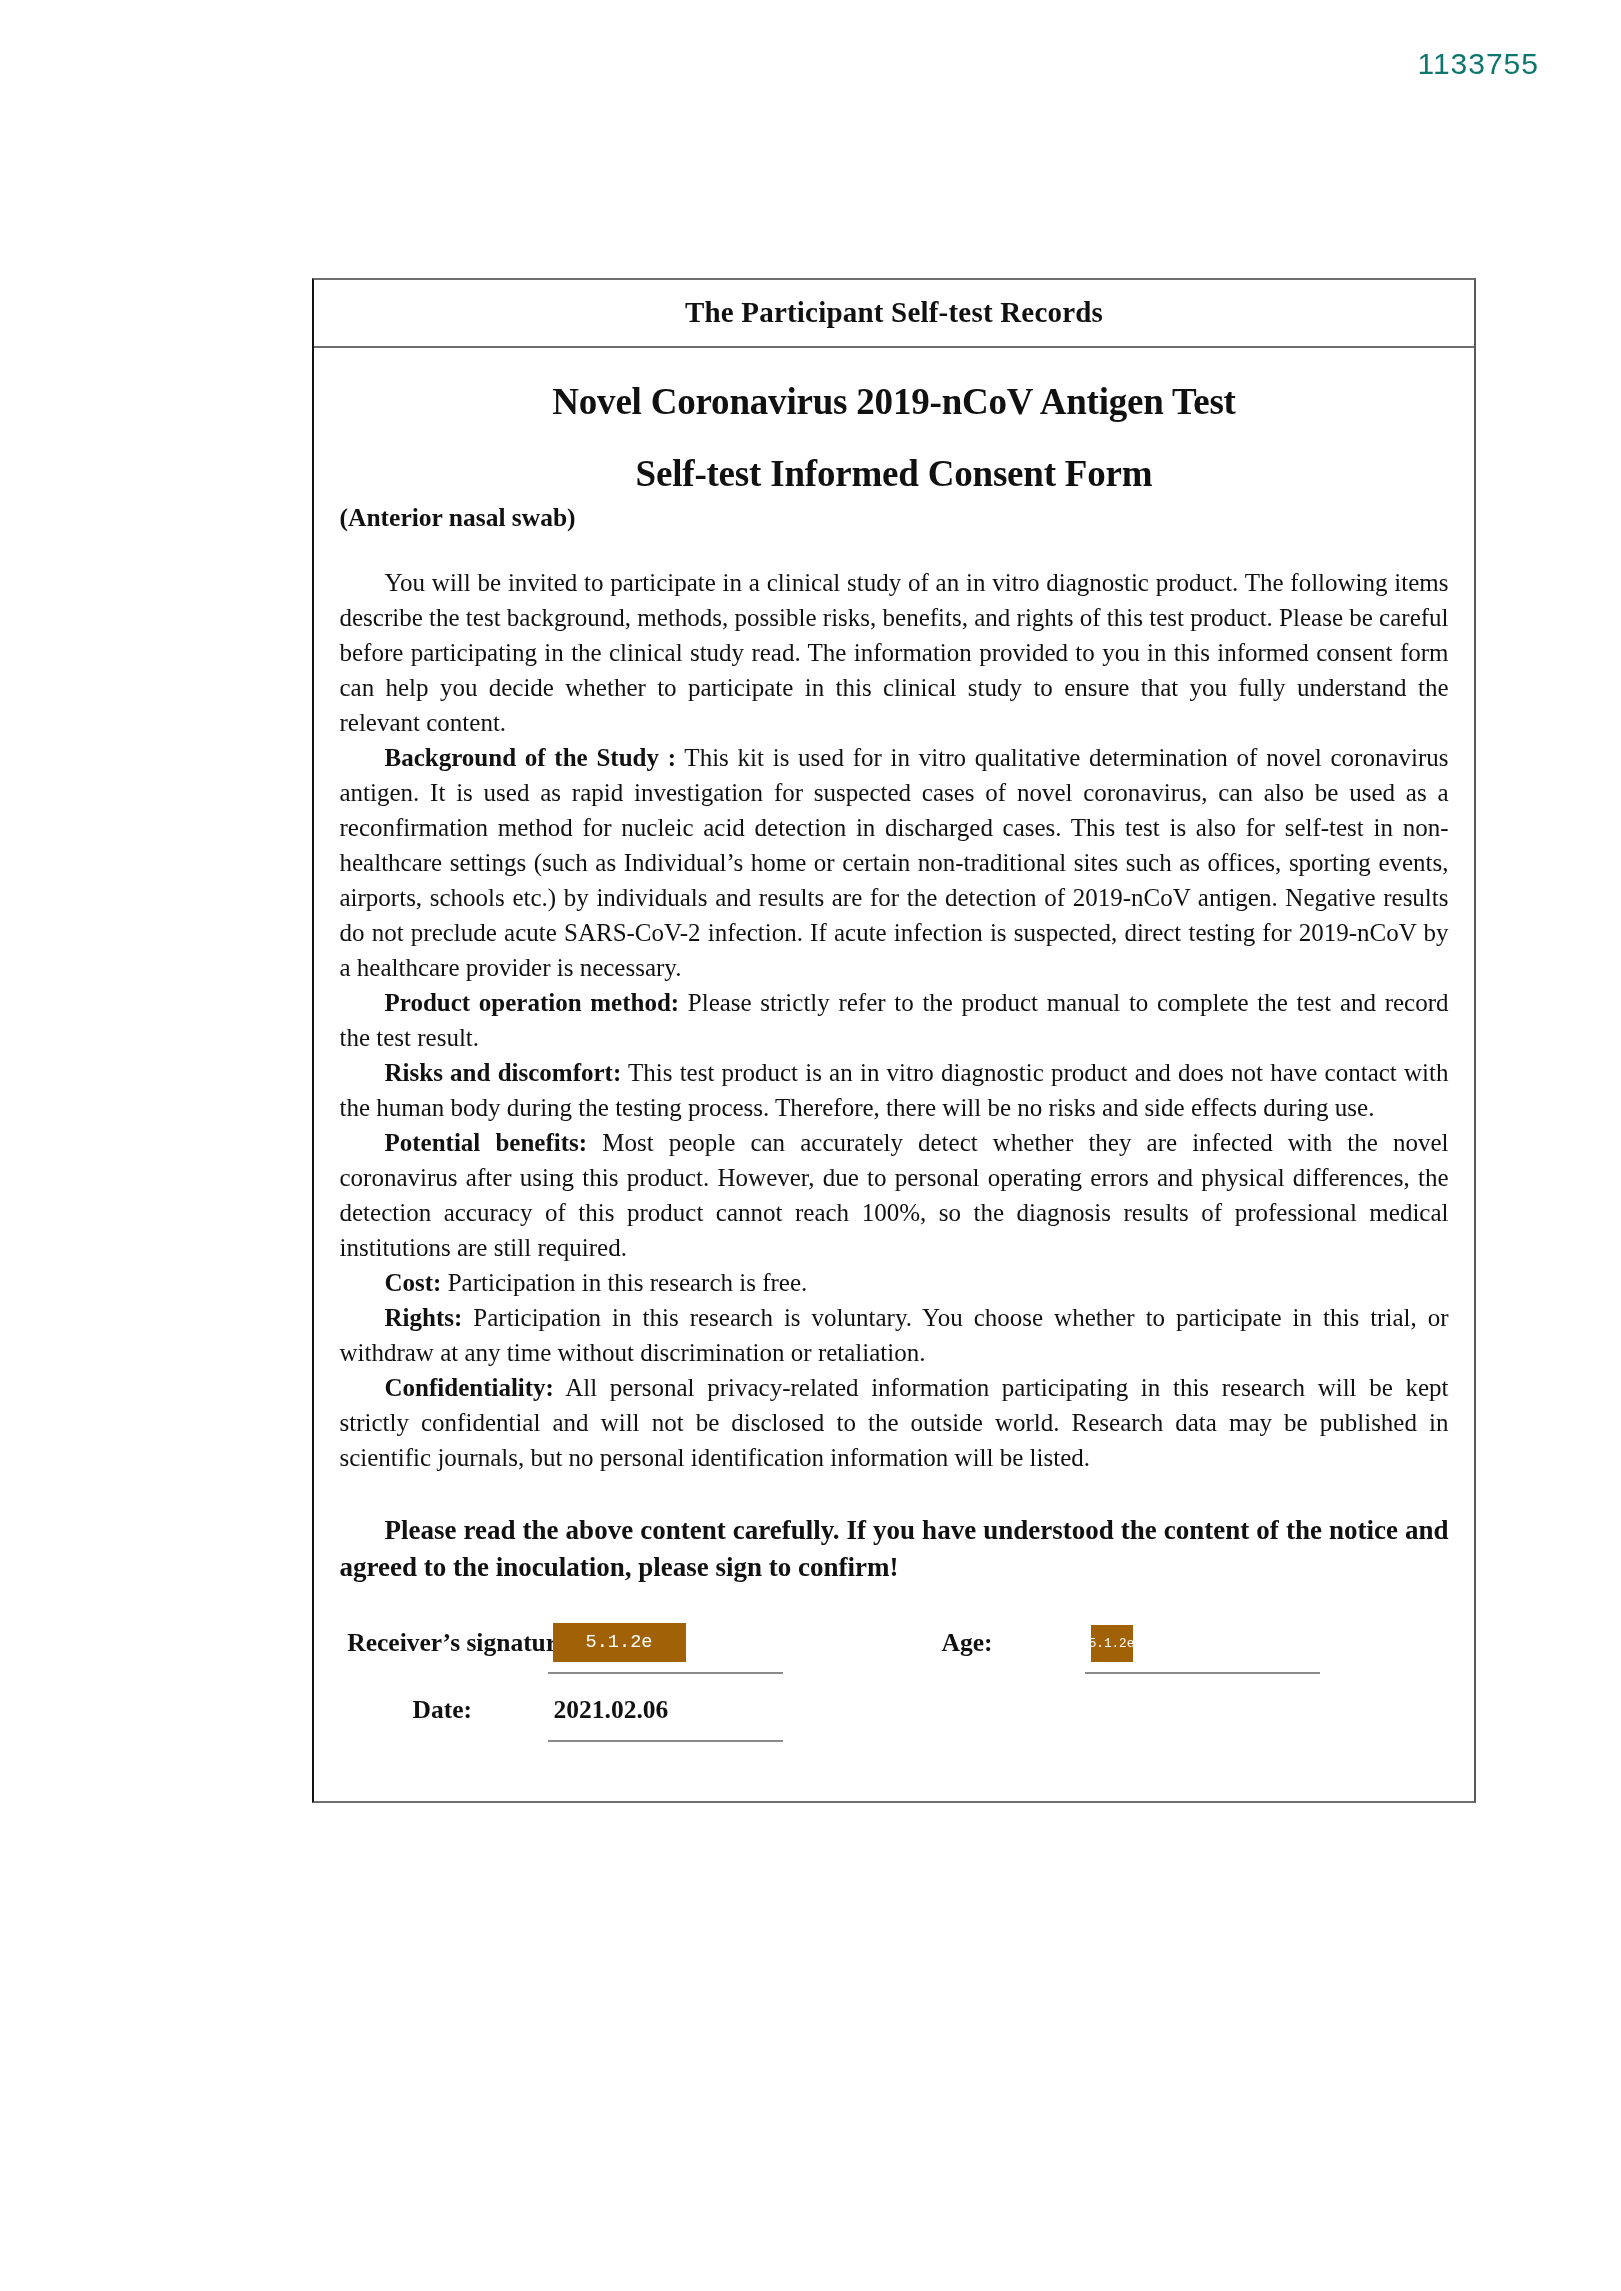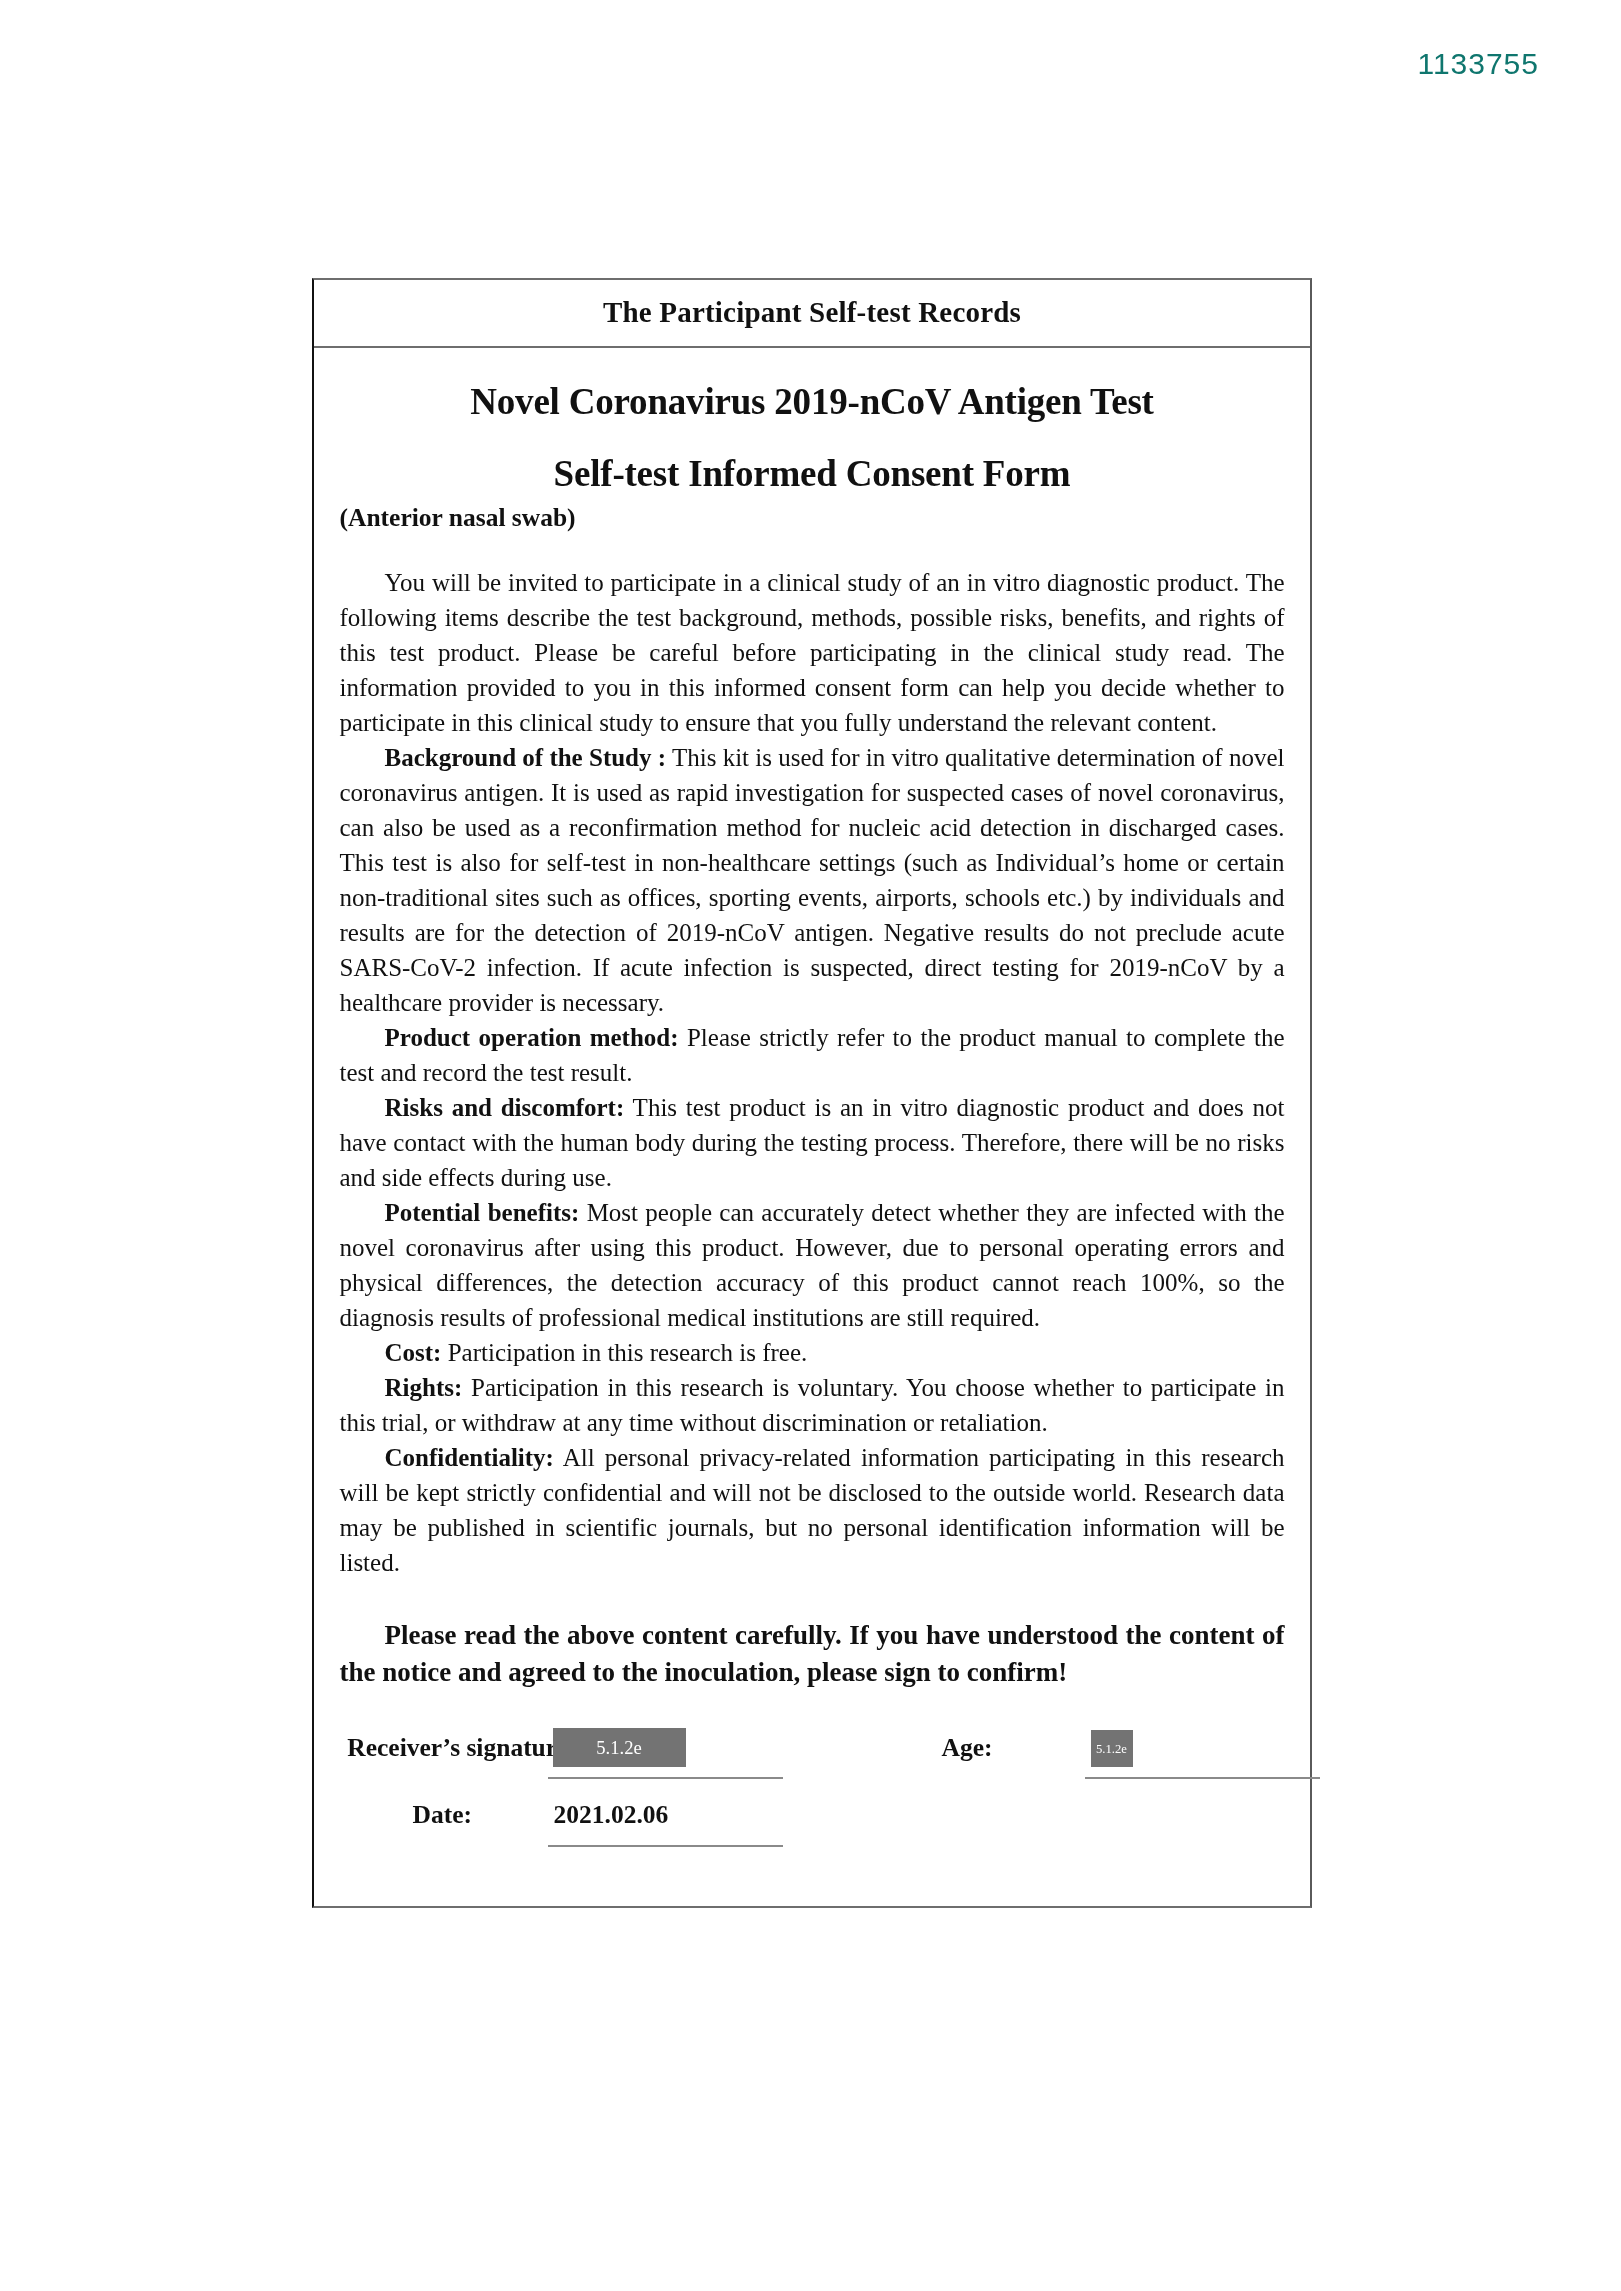--- a/index.html
+++ b/index.html
@@ -26,21 +26,21 @@
     letter-spacing: 1px;
     color: #0f766e;
     margin-left: 37px;
   }
 
   
   #form-container {
     position: absolute;
     left: 312px;
     top: 278px;
-    width: 1000px;
+    width: 1164px;
     border-left: 2.9px solid #111111;
     border-right: 2.9px solid #5a5a5a;
     border-top: 2.9px solid #6e6e6e;
     border-bottom: 2.9px solid #6e6e6e;
     box-sizing: border-box;
     background: #ffffff;
   }
 
   .row-divider {
     border-bottom: 2.9px solid #6e6e6e;
@@ -129,23 +129,23 @@
   .sig-underline {
     position: absolute;
     border-bottom: 2px solid #8a8a8a;
   }
   #sig-line-receiver { left: 208px; top: 57px; width: 235px; }
   #sig-line-age      { left: 745px; top: 57px; width: 235px; }
   #sig-line-date     { left: 208px; top: 125px; width: 235px; }
 
   .redaction {
     position: absolute;
-    background: #737373;
+    background: #a16207;
     color: #ffffff;
-    font-family: Liberation Serif, serif;
+    font-family: Liberation Mono, monospace;
     display: flex;
     align-items: center;
     justify-content: center;
     line-height: 1;
   }
   #redaction-signature {
     left: 213px;
     top: 8.8px;
     width: 133px;
     height: 39px;

